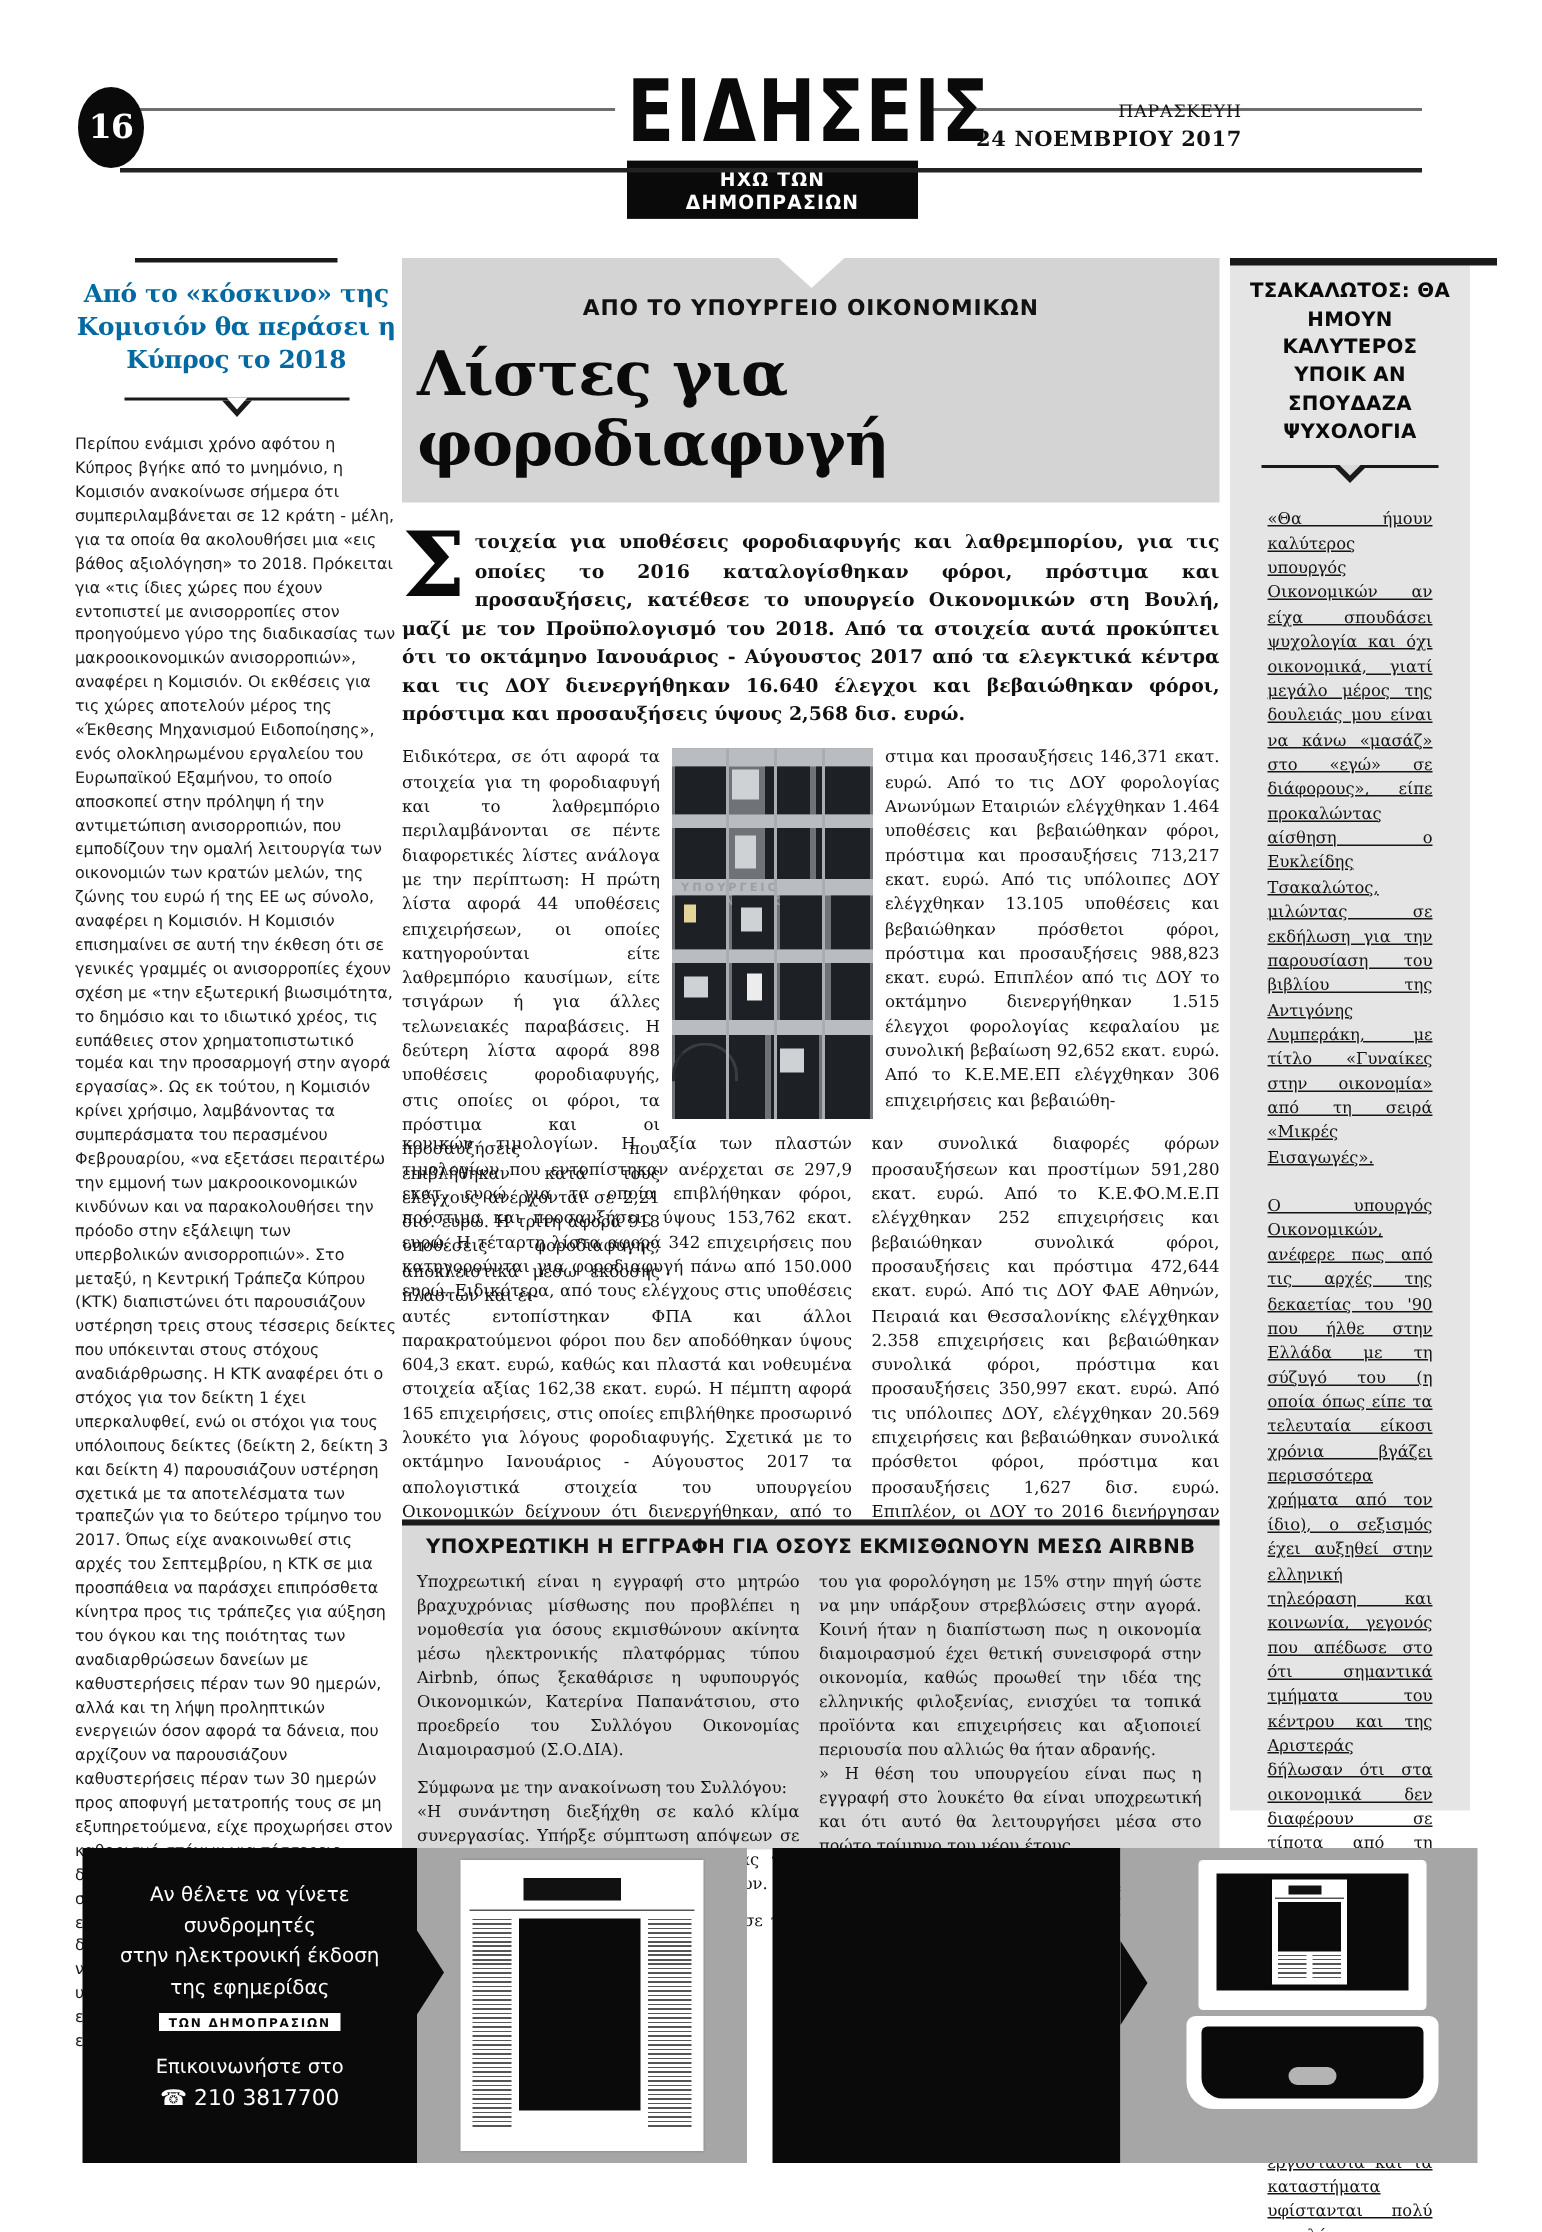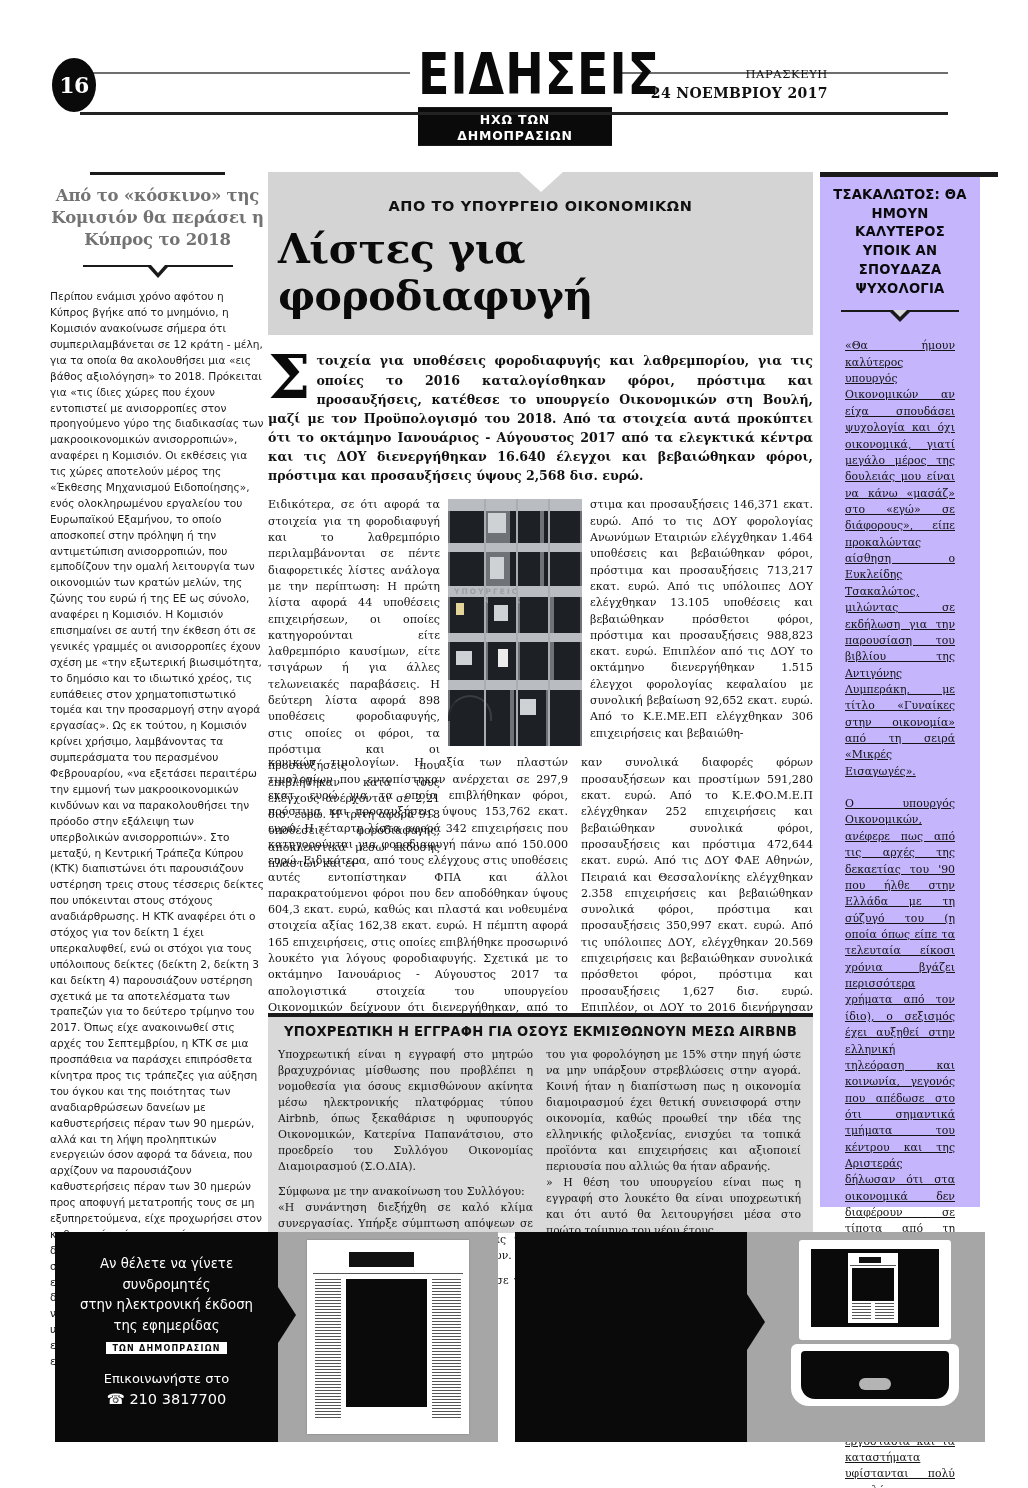--- a/index.html
+++ b/index.html
@@ -41,21 +41,21 @@
     font-family:"DejaVu Serif", serif; color:#111; line-height:1.45;
   }
   .mh-date .d1 { font-size:11.5px; letter-spacing:0.6px; }
   .mh-date .d2 { font-size:14px; font-weight:bold; letter-spacing:0.4px; }
 
   
   .left-col { position:absolute; left:50px; top:172px; width:215px; }
   .lc-topline { width:135px; height:3px; background:#1a1a1a; margin:0 auto 10px; }
   .lc-head {
     font-family:"DejaVu Serif", serif; font-weight:bold; font-size:16.5px;
-    text-align:center; line-height:1.34; color:#737373; letter-spacing:-0.2px;
+    text-align:center; line-height:1.34; color:#0369a1; letter-spacing:-0.2px;
   }
   .divider-chev { width:150px; margin:14px auto 10px; position:relative; height:14px; }
   .divider-chev .ln { position:absolute; top:0; left:0; width:150px; height:2px; background:#1a1a1a; }
   .divider-chev .tri {
     position:absolute; top:2px; left:65px; width:0; height:0;
     border-left:10px solid transparent; border-right:10px solid transparent;
     border-top:11px solid #1a1a1a;
   }
   .divider-chev .tri:after {
     content:""; position:absolute; top:-13px; left:-7px; width:0; height:0;
@@ -117,21 +117,21 @@
     letter-spacing:0.2px; color:#111; padding:7px 10px 8px; text-align:center;
   }
   .airbnb-cols { padding:0 10px 12px; position:relative; }
   .ab-col { width:255px; font-family:"DejaVu Serif", serif; font-size:10.9px; line-height:1.47; text-align:justify; color:#141414; }
   .ab-left { position:absolute; left:10px; top:0; }
   .ab-right { position:absolute; left:278px; top:0; }
   .ab-col p { margin:0; }
   .ab-col p.gap { margin-top:9px; }
 
   
-  .right-col { position:absolute; left:820px; top:172px; width:160px; background:#c4b5fd; padding:0 9px 12px; }
+  .right-col { position:absolute; left:820px; top:172px; width:160px; background:#e5e5e5; padding:0 9px 12px; }
   .rc-topbar { position:absolute; left:0; top:0; width:178px; height:5px; background:#1a1a1a; }
   .rc-head {
     font-family:"DejaVu Sans", sans-serif; font-weight:bold; font-size:13.2px;
     text-align:center; line-height:1.42; color:#0a0a0a; padding-top:14px; letter-spacing:0.2px;
   }
   .rc-div { width:118px; margin:12px auto 8px; position:relative; height:12px; }
   .rc-div .ln { position:absolute; top:0; left:0; width:118px; height:2px; background:#1a1a1a; }
   .rc-div .tri {
     position:absolute; top:2px; left:49px; width:0; height:0;
     border-left:10px solid transparent; border-right:10px solid transparent;

